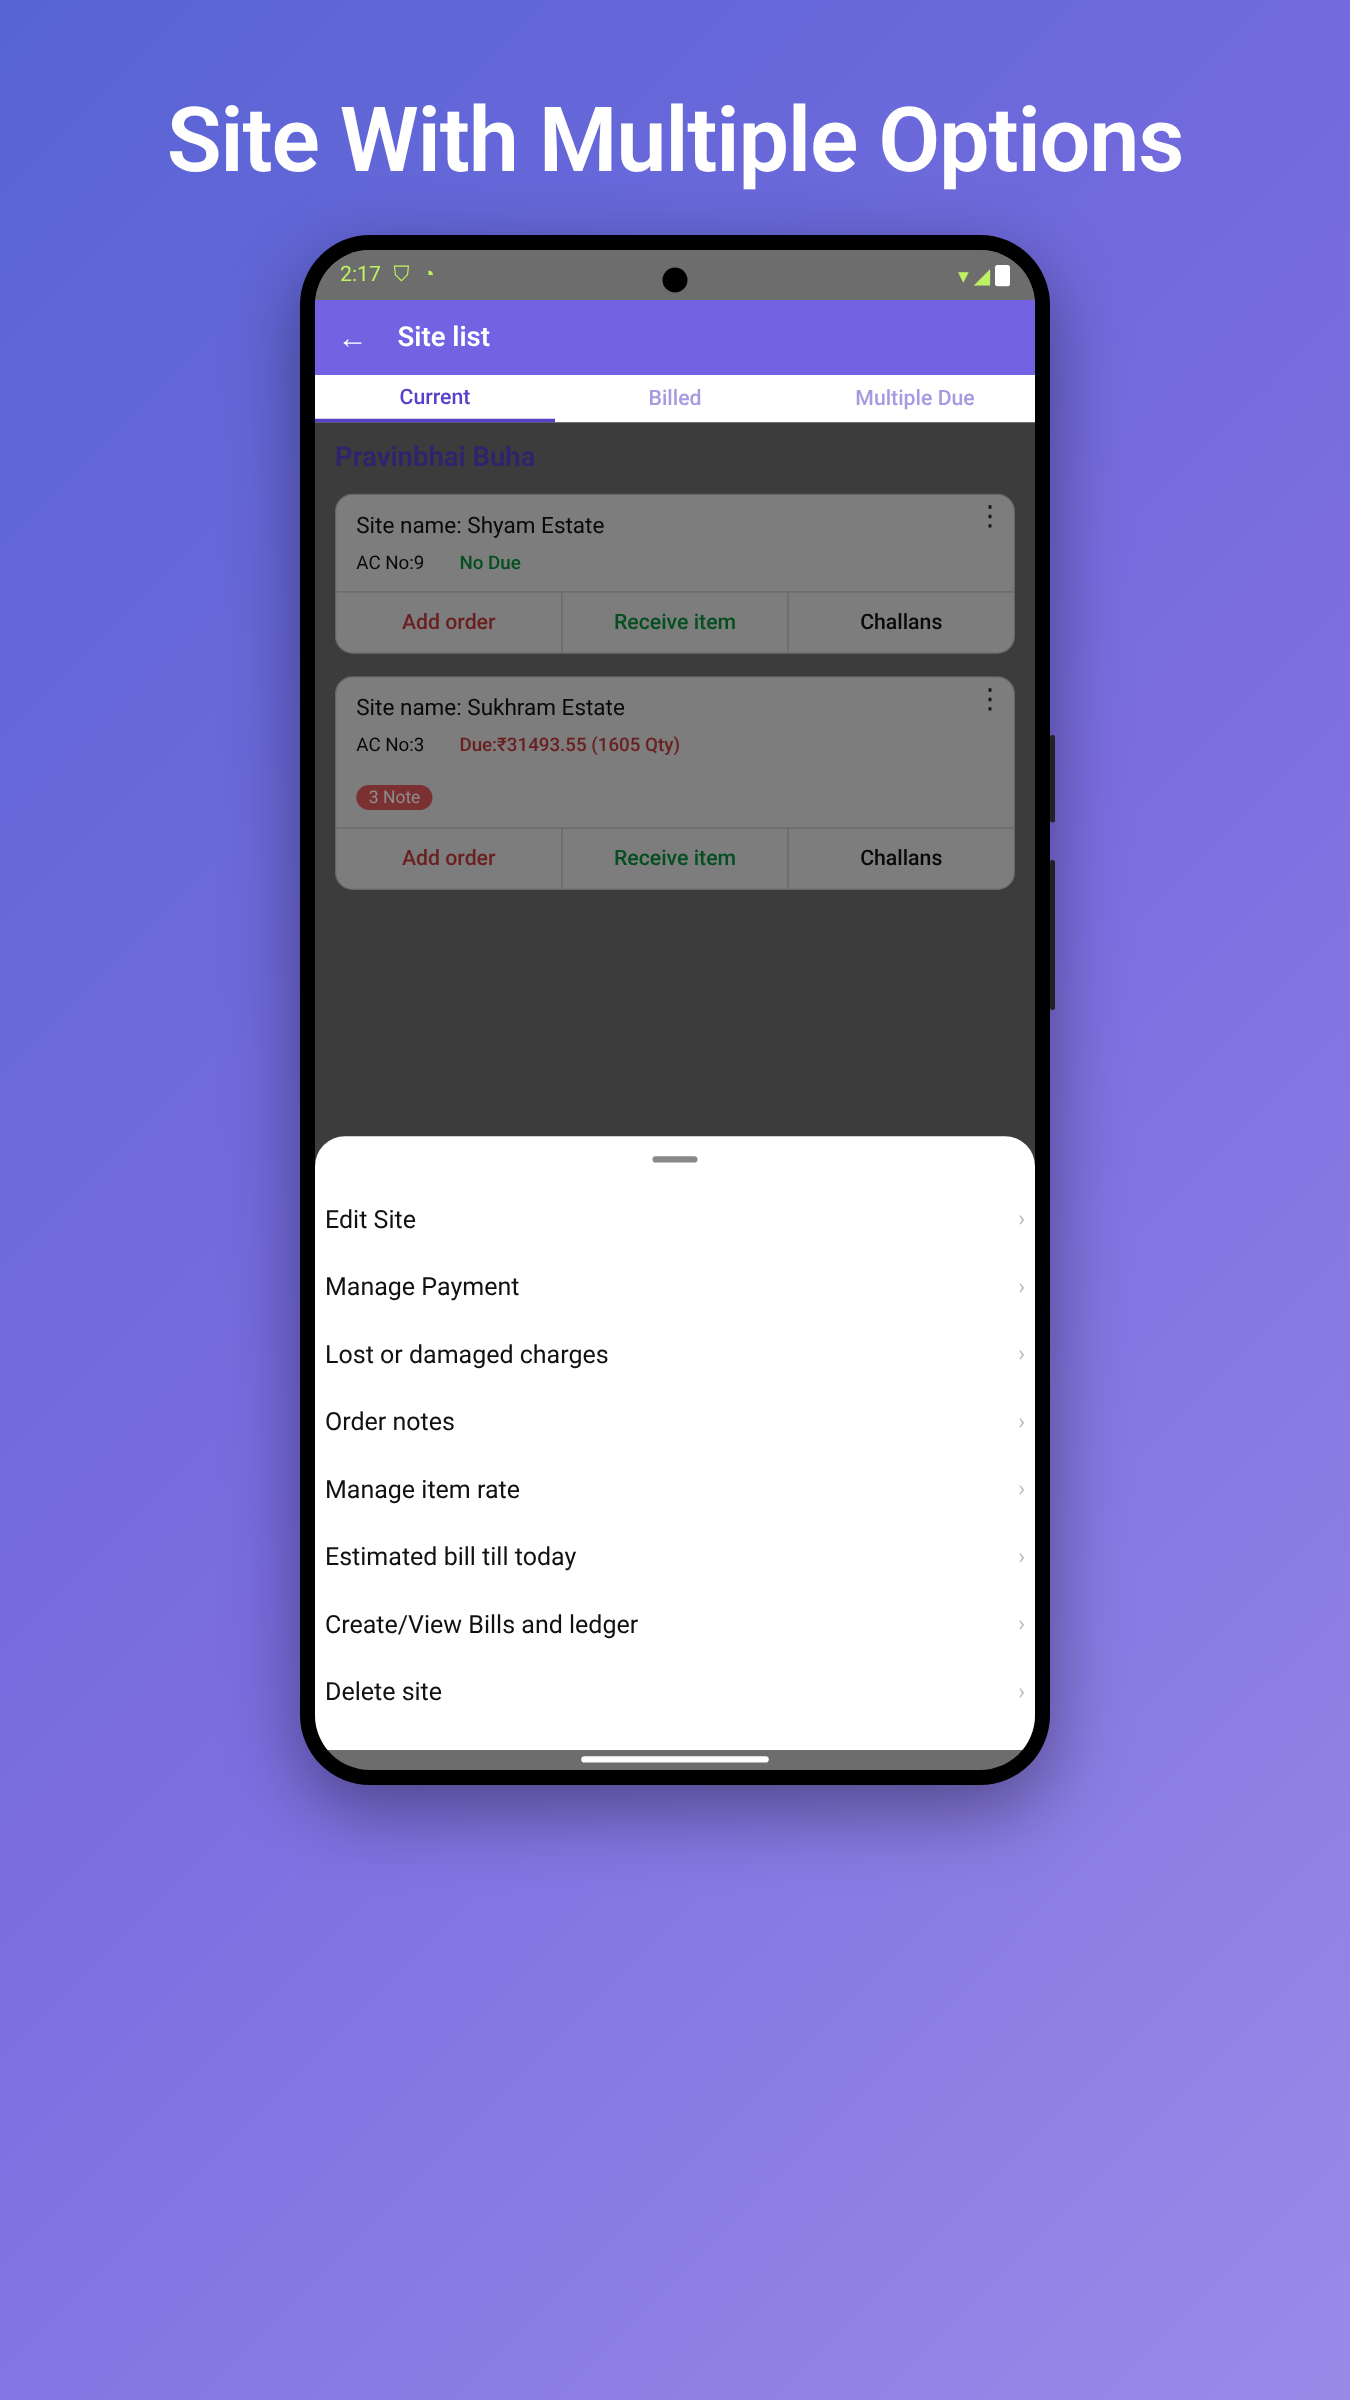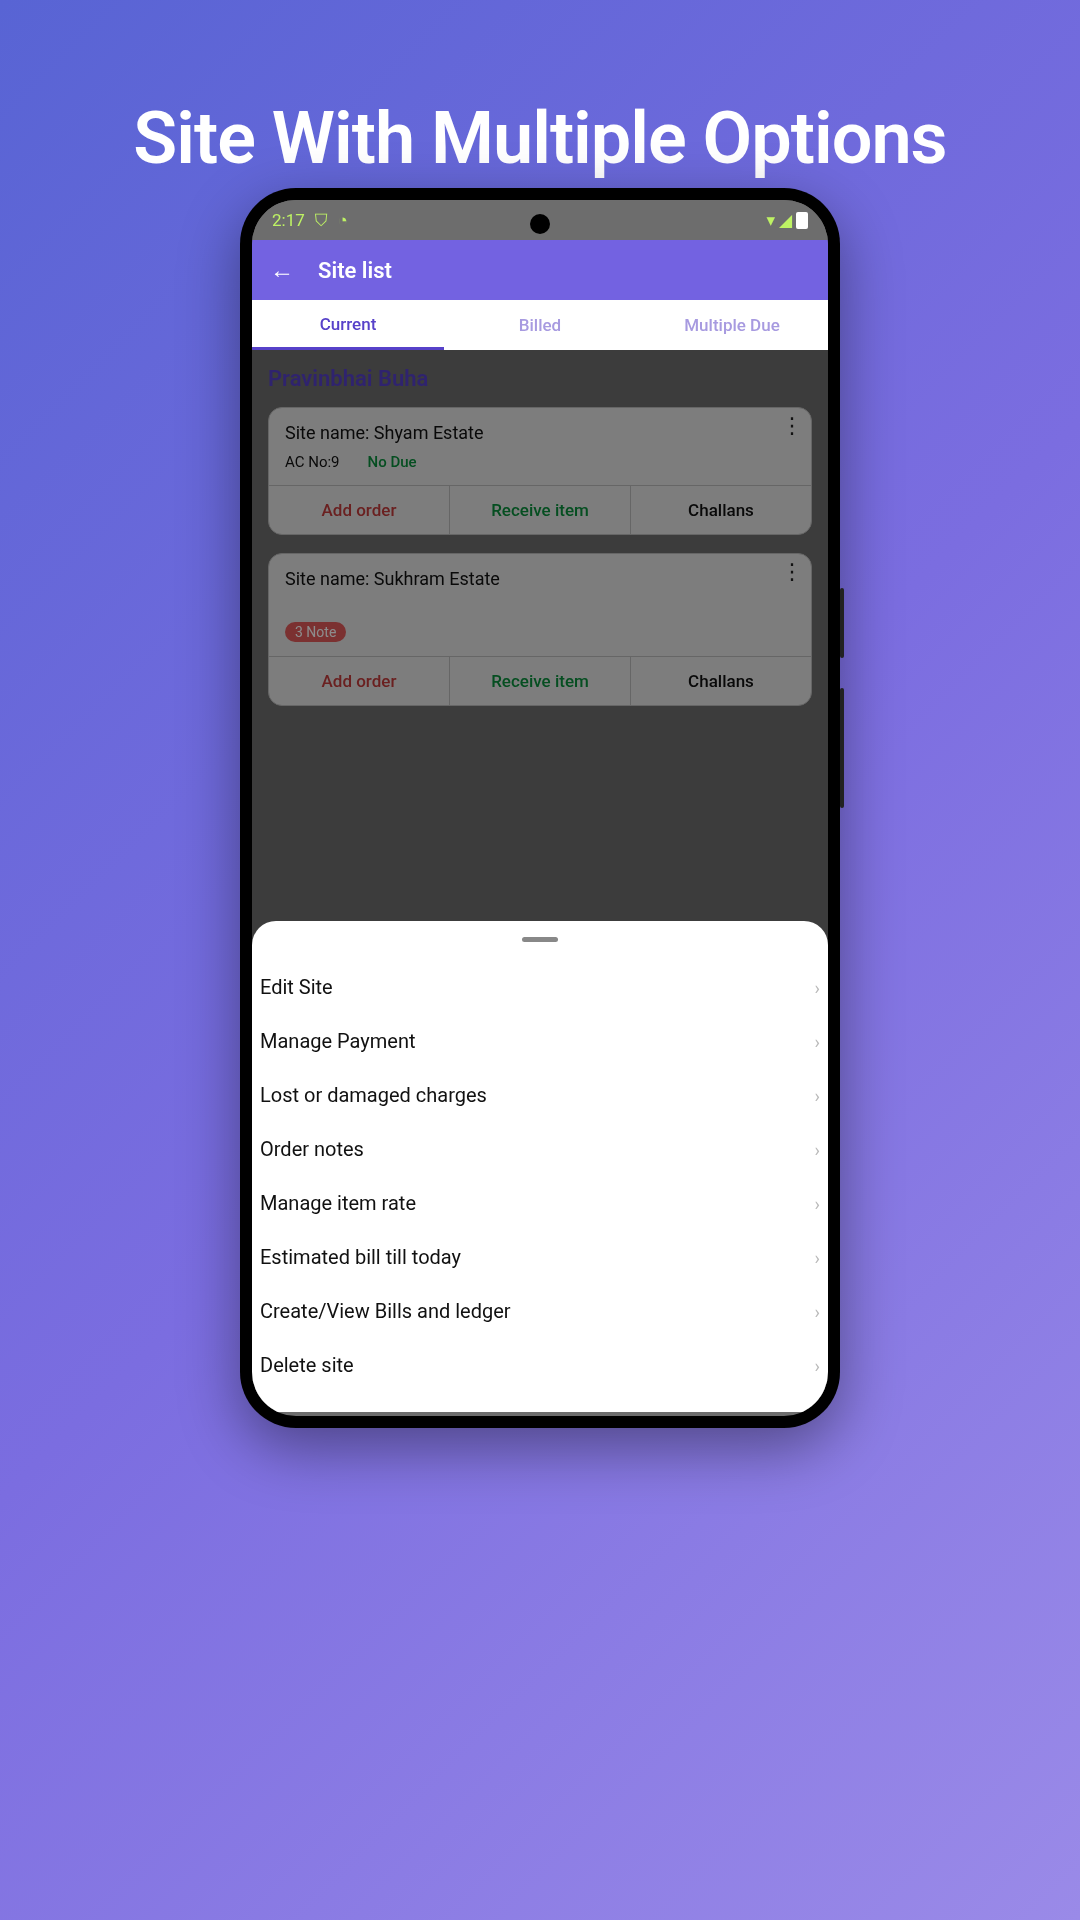--- a/index.html
+++ b/index.html
@@ -1,29 +1,29 @@
 <!DOCTYPE html>
 <html><head>
 <meta charset="utf-8">
 <style>
 *{margin:0;padding:0;box-sizing:border-box;font-family:-apple-system,BlinkMacSystemFont,'Segoe UI',Roboto,sans-serif;}
 body{width:1080px;height:1920px;background:linear-gradient(135deg,#5864d4 0%,#7b6de0 50%,#9a8ae8 100%);overflow:hidden;position:relative;}
-.hero-title{color:#fff;font-size:72px;font-weight:600;text-align:center;padding-top:96px;letter-spacing:-1px;}
+.hero-title{color:#fff;font-size:72px;font-weight:600;text-align:center;padding-top:70px;letter-spacing:-1px;}
 .phone-frame{width:600px;height:1240px;background:#000;border-radius:56px;position:absolute;left:50%;top:188px;transform:translateX(-50%);padding:12px;box-shadow:0 20px 60px rgba(0,0,0,0.4);}
 .phone-buttons{position:absolute;right:-4px;top:400px;width:4px;height:70px;background:#222;border-radius:2px;}
 .phone-buttons::after{content:'';position:absolute;top:100px;width:4px;height:120px;background:#222;border-radius:2px;}
 .phone-screen{width:100%;height:100%;background:#6d6d6d;border-radius:44px;overflow:hidden;position:relative;}
 .camera-notch{position:absolute;top:14px;left:50%;transform:translateX(-50%);width:20px;height:20px;background:#000;border-radius:50%;z-index:100;}
 .status-bar{height:40px;background:#6d6d6d;display:flex;align-items:center;justify-content:space-between;padding:0 20px;color:#bef264;font-size:17px;}
 .status-left{display:flex;align-items:center;gap:10px;}
 .status-right{display:flex;align-items:center;gap:4px;}
 .app-bar{height:60px;background:#7362e1;display:flex;align-items:center;padding:0 18px;gap:24px;}
 .back-arrow{color:#fff;font-size:24px;}
 .app-title{color:#fff;font-size:22px;font-weight:600;}
-.tabs{display:flex;background:#fff;height:50px;}
+.tabs{display:flex;background:#fff;height:38px;}
 .tab{flex:1;display:flex;align-items:center;justify-content:center;font-size:17px;font-weight:500;color:#a79ae0;}
 .tab.active{color:#5741c9;border-bottom:3px solid #5741c9;}
 .content{background:#6d6d6d;padding:16px;position:relative;height:calc(100% - 154px);}
 .dim-overlay{position:absolute;inset:0;background:rgba(0,0,0,0.45);z-index:5;}
 .customer-name{color:#5741c9;font-size:22px;font-weight:600;margin-bottom:16px;}
 .site-card{background:#e4e4e4;border:1px solid #bbb;border-radius:14px;margin-bottom:18px;}
 .card-header{padding:14px 16px;position:relative;}
 .site-name{font-size:18px;color:#111;margin-bottom:10px;}
 .site-info{display:flex;align-items:center;gap:28px;font-size:15px;}
 .ac-no{color:#111;}
@@ -97,20 +97,24 @@
         <div class="card-actions">
           <div class="action-btn action-red">Add order</div>
           <div class="action-btn action-green">Receive item</div>
           <div class="action-btn action-black">Challans</div>
         </div>
       </div>
 
       <div class="site-card">
         <div class="card-header">
           <div class="site-name">Site name: Sukhram Estate</div>
+          <div class="site-info">
+            <span class="ac-no">AC No:3</span>
+            <span class="due-red">Due:₹31493.55 (1605 Qty)</span>
+          </div>
           <div class="note-badge">3 Note</div>
           <div class="more-dots">⋮</div>
         </div>
         <div class="card-actions">
           <div class="action-btn action-red">Add order</div>
           <div class="action-btn action-green">Receive item</div>
           <div class="action-btn action-black">Challans</div>
         </div>
       </div>
 

